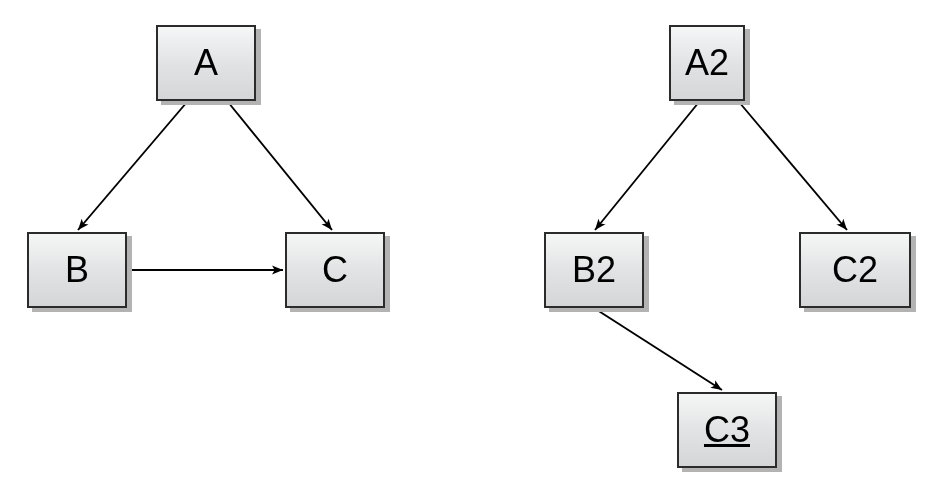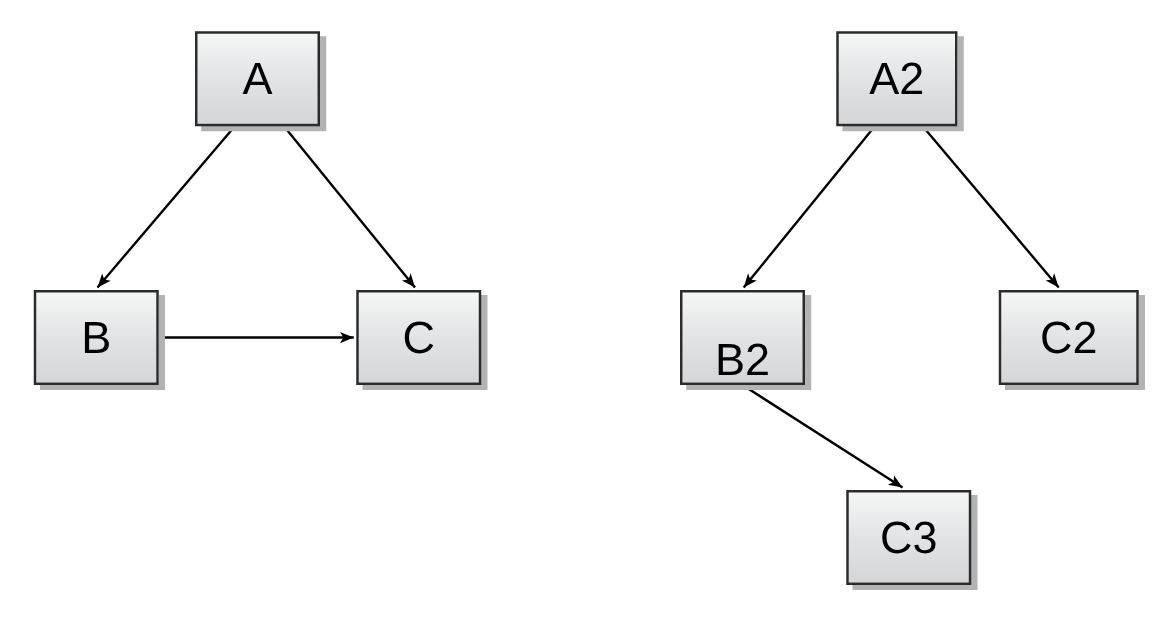--- a/index.html
+++ b/index.html
@@ -73,27 +73,27 @@
           <span class="node-label">A</span>
         </div>
         <div class="node" style="left: 27px; top: 232px; width: 100px; height: 76px;">
           <span class="node-label">B</span>
         </div>
         <div class="node" style="left: 285px; top: 232px; width: 100px; height: 76px;">
           <span class="node-label">C</span>
         </div>
       </div>
       <div>
-        <div class="node" style="left: 669px; top: 25px; width: 97px; height: 76px;">
+        <div class="node" style="left: 669px; top: 25px; width: 76px; height: 76px;">
           <span class="node-label">A2</span>
         </div>
-        <div class="node" style="left: 544px; top: 232px; width: 100px; height: 76px; align-items: flex-end;">
+        <div class="node" style="left: 544px; top: 232px; width: 100px; height: 76px;">
           <span class="node-label">B2</span>
         </div>
         <div class="node" style="left: 799px; top: 232px; width: 112px; height: 76px;">
           <span class="node-label">C2</span>
         </div>
-        <div class="node" style="left: 677px; top: 392px; width: 100px; height: 76px;">
+        <div class="node" style="left: 677px; top: 392px; width: 100px; height: 76px; text-decoration: underline;">
           <span class="node-label">C3</span>
         </div>
       </div>
     </div>
 </div>
 
 </body></html>

